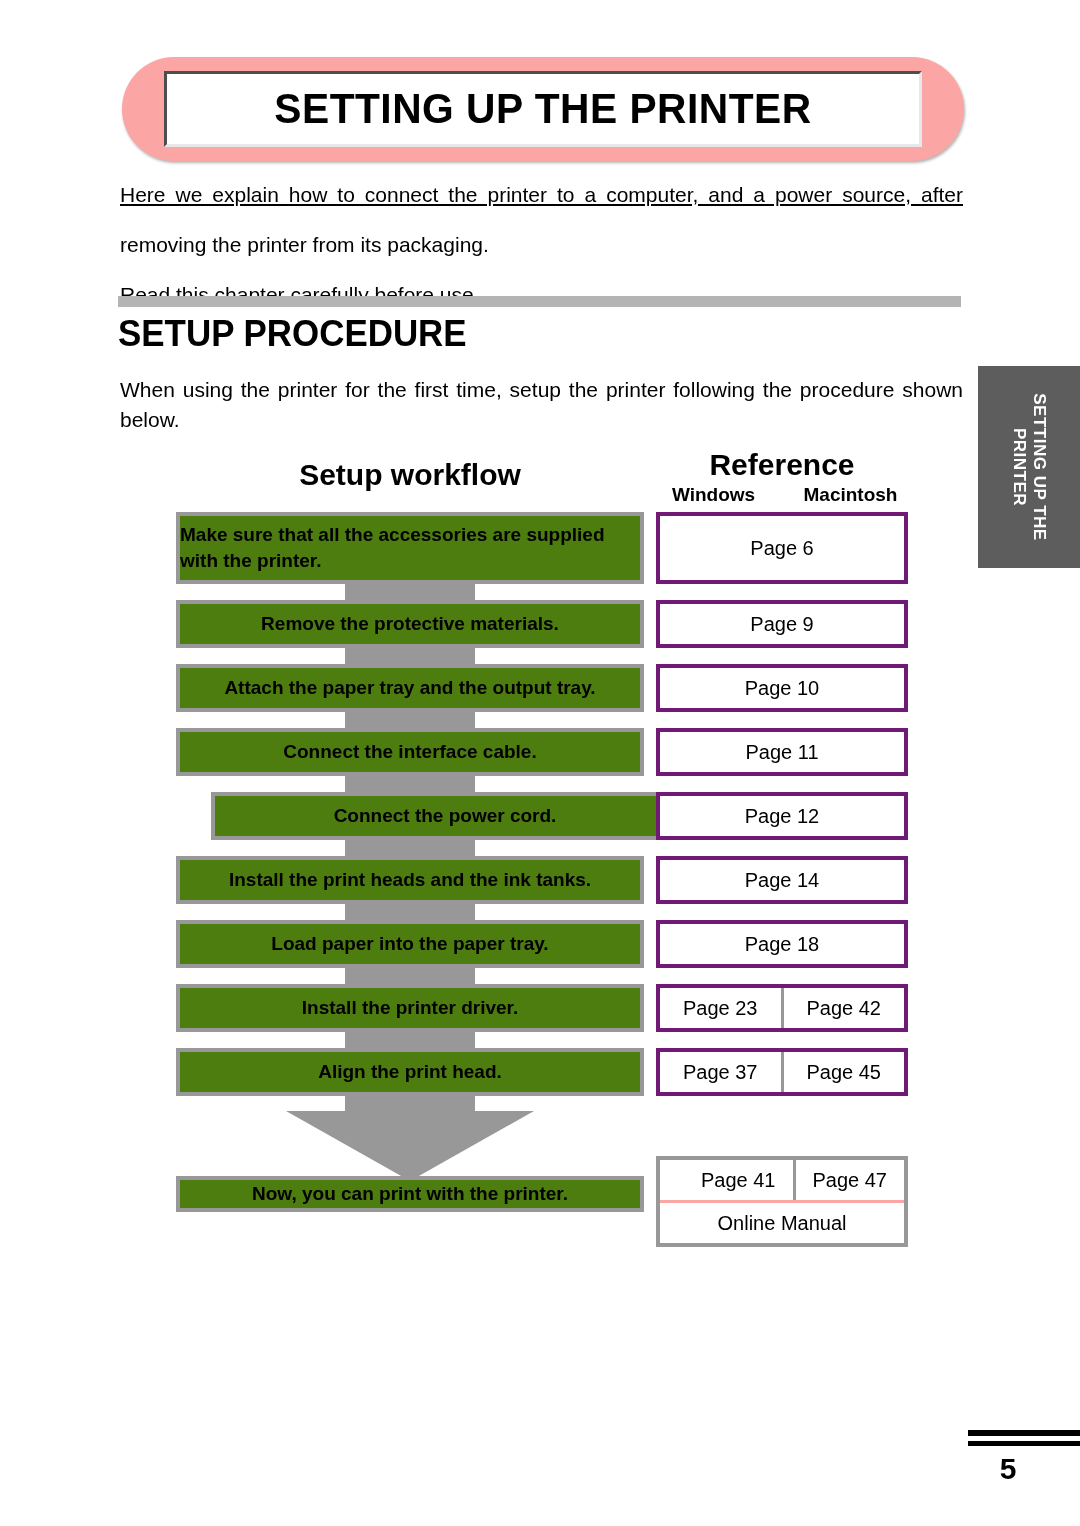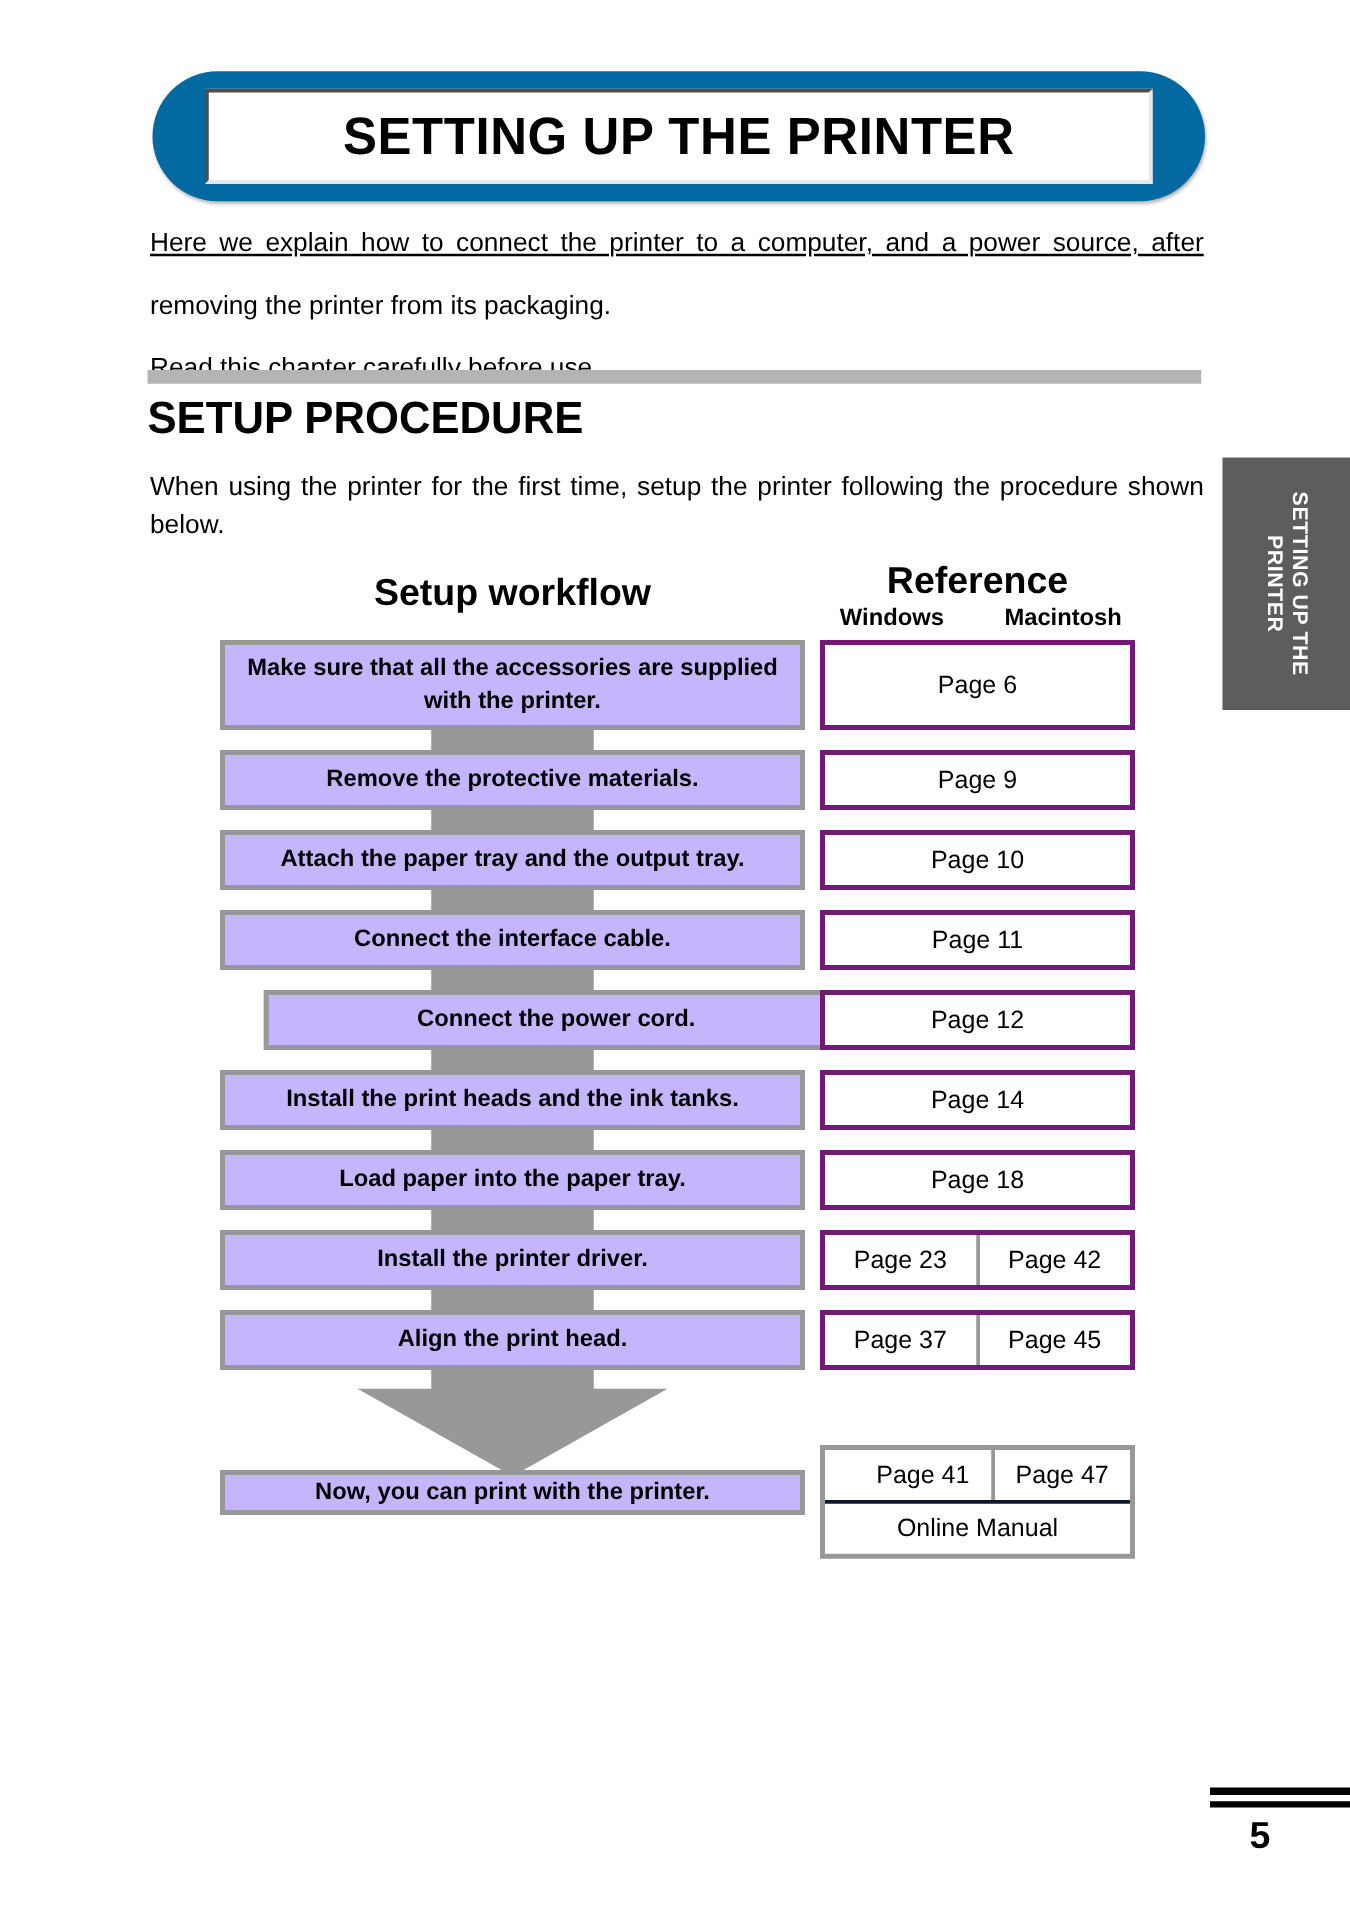--- a/index.html
+++ b/index.html
@@ -16,21 +16,21 @@
     overflow: hidden;
   }
 
   
   .title-plaque {
     position: absolute;
     left: 122px;
     top: 57px;
     width: 842px;
     height: 104px;
-    background: #0369a1;
+    background: #fca5a5;
     border-radius: 52px;
     box-shadow: 1px 2px 3px rgba(0,0,0,0.30);
     box-sizing: border-box;
   }
   .title-plaque-inner {
     position: absolute;
     left: 42px;
     top: 14px;
     right: 42px;
     bottom: 14px;
@@ -138,27 +138,26 @@
   .flow {
     position: absolute;
     left: 0;
     top: 0;
   }
 
   .wf-box {
     position: absolute;
     left: 176px;
     width: 468px;
-    background: #c4b5fd;
+    background: #4d7c0f;
     border: 4px solid #989898;
     box-sizing: border-box;
     display: flex;
     align-items: center;
     justify-content: center;
-    text-align: center;
     font-size: 19px;
     font-weight: bold;
     line-height: 26px;
     z-index: 3;
   }
 
   .connector {
     position: absolute;
     left: 345px;
     width: 130px;
@@ -220,21 +219,21 @@
     border: 4px solid #989898;
     background: #ffffff;
     box-sizing: border-box;
     z-index: 3;
   }
   .ref-stack .row {
     display: flex;
     font-size: 20px;
   }
   .ref-stack .row.top {
-    border-bottom: 3px solid #0f172a;
+    border-bottom: 3px solid #fca5a5;
     padding-left: 24px;
   }
   .ref-stack .row .c {
     flex: 1;
     display: flex;
     align-items: center;
     justify-content: center;
     height: 40px;
     text-align: center;
   }

